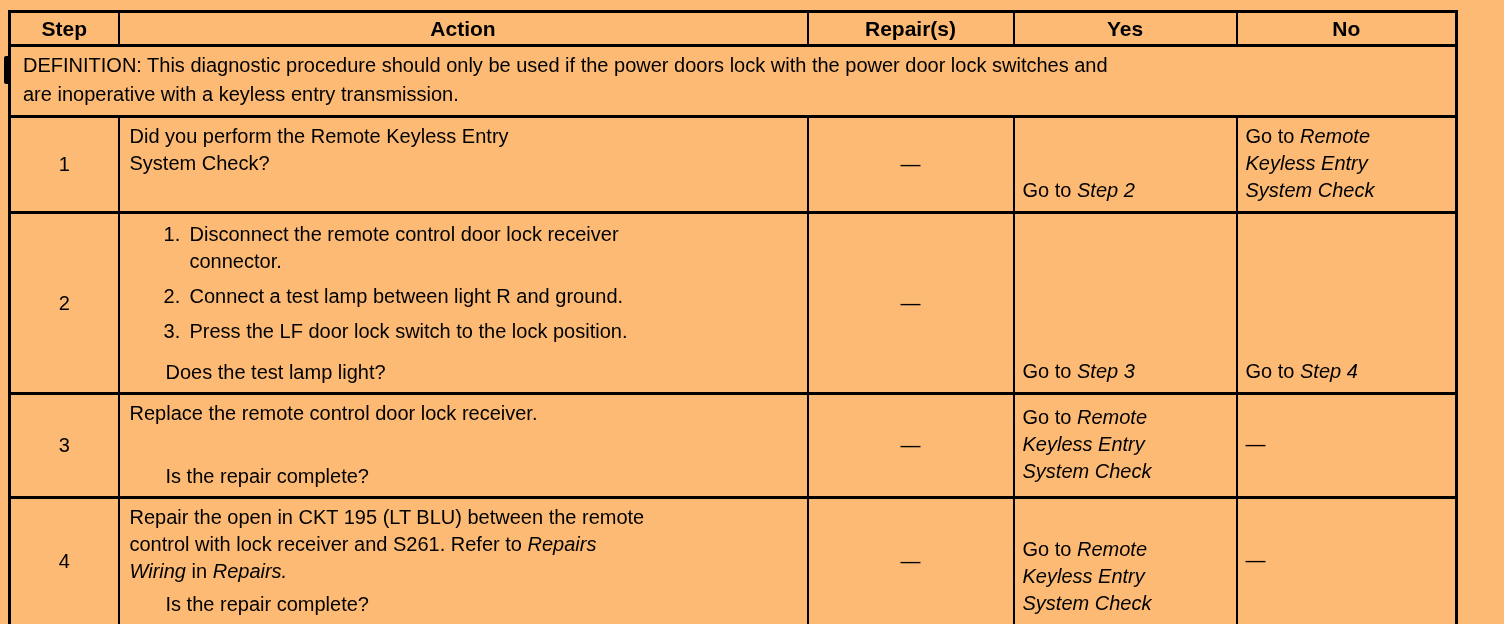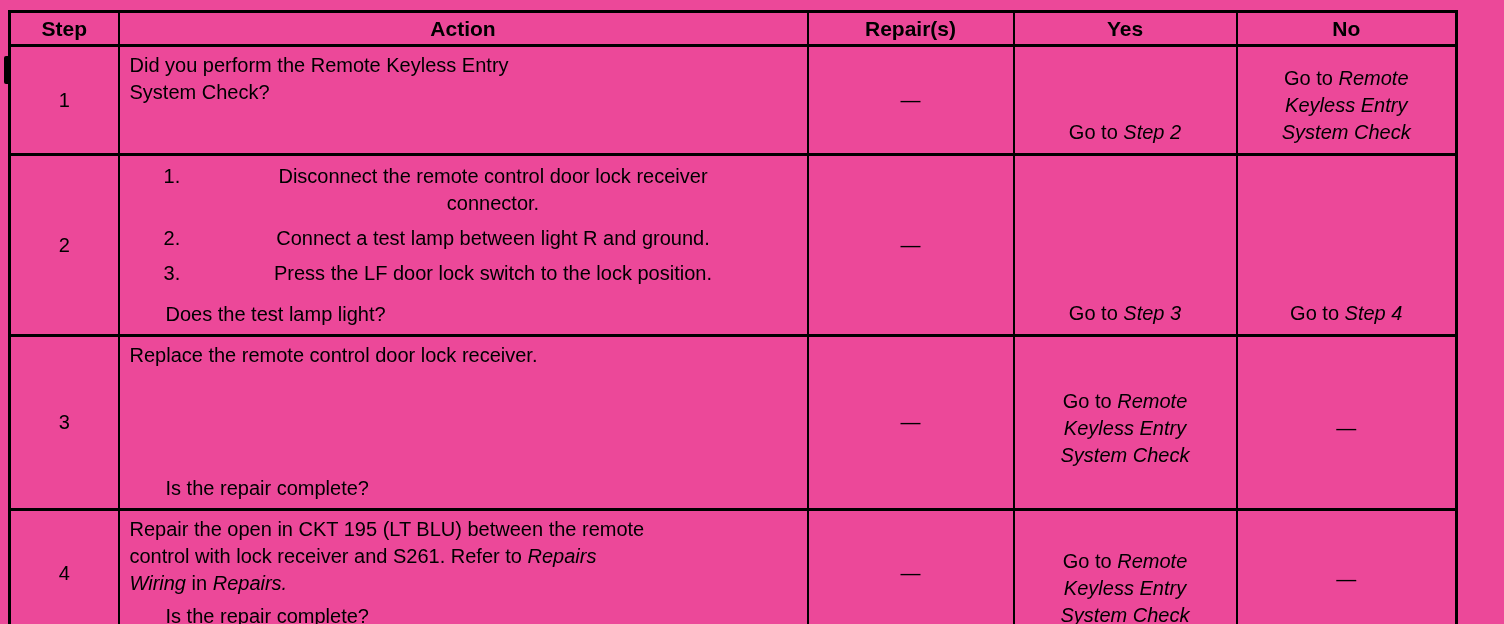--- a/index.html
+++ b/index.html
@@ -10,21 +10,21 @@
     height: 624px;
     overflow: hidden;
     font-family: "Liberation Sans", "DejaVu Sans", sans-serif;
     color: #000;
     -webkit-font-smoothing: antialiased;
   }
   .page {
     position: relative;
     width: 1504px;
     height: 624px;
-    background: #ec4899;
+    background: #fdba74;
   }
   table.diag {
     position: absolute;
     left: 8px;
     top: 10px;
     width: 1447px;
     border-collapse: collapse;
     table-layout: fixed;
     border: 3px solid #000;
     font-size: 20px;
@@ -75,21 +75,20 @@
     height: 100%;
     box-sizing: border-box;
     padding: 5px 10px 6px 10px;
   }
   .action-text .line { white-space: pre-line; }
   ol.action-list {
     list-style: none;
     margin: 2px 0 0 0;
     padding: 0 0 0 60px;
     counter-reset: stepitem;
-    text-align: center;
   }
   ol.action-list li {
     position: relative;
     counter-increment: stepitem;
     margin-bottom: 8px;
     white-space: pre-line;
   }
   ol.action-list li::before {
     content: counter(stepitem) ".";
     position: absolute;
@@ -99,22 +98,21 @@
     margin-top: auto;
     padding-top: 6px;
     margin-left: 36px;
   }
   td.value-cell {
     text-align: center;
     vertical-align: middle;
     padding: 4px 8px;
   }
   td.yes-cell, td.no-cell {
-    text-align: center;
-    padding: 18px 8px 7px 8px;
+    padding: 5px 8px 7px 8px;
   }
   .v-top { vertical-align: top; }
   .v-middle { vertical-align: middle; }
   .v-bottom { vertical-align: bottom; }
   .it { font-style: italic; }
   .artifact {
     position: absolute;
     left: 4px;
     top: 56px;
     width: 6px;
@@ -140,20 +138,24 @@
     <thead>
       <tr>
         <th>Step</th>
         <th>Action</th>
         <th>Repair(s)</th>
         <th>Yes</th>
         <th>No</th>
       </tr>
     </thead>
     <tbody>
+      <tr class="definition-row">
+        <td colspan="5">DEFINITION: This diagnostic procedure should only be used if the power doors lock with the power door lock switches and
+are inoperative with a keyless entry transmission.</td>
+      </tr>
 
     <tr>
       <td class="step-cell">1</td>
       <td class="action-cell">
         <div class="action-inner">
           <div class="action-text">
                 <div class="line"><span>Did you perform the Remote Keyless Entry</span></div>
                 <div class="line"><span>System Check?</span></div>
               </div>
 

